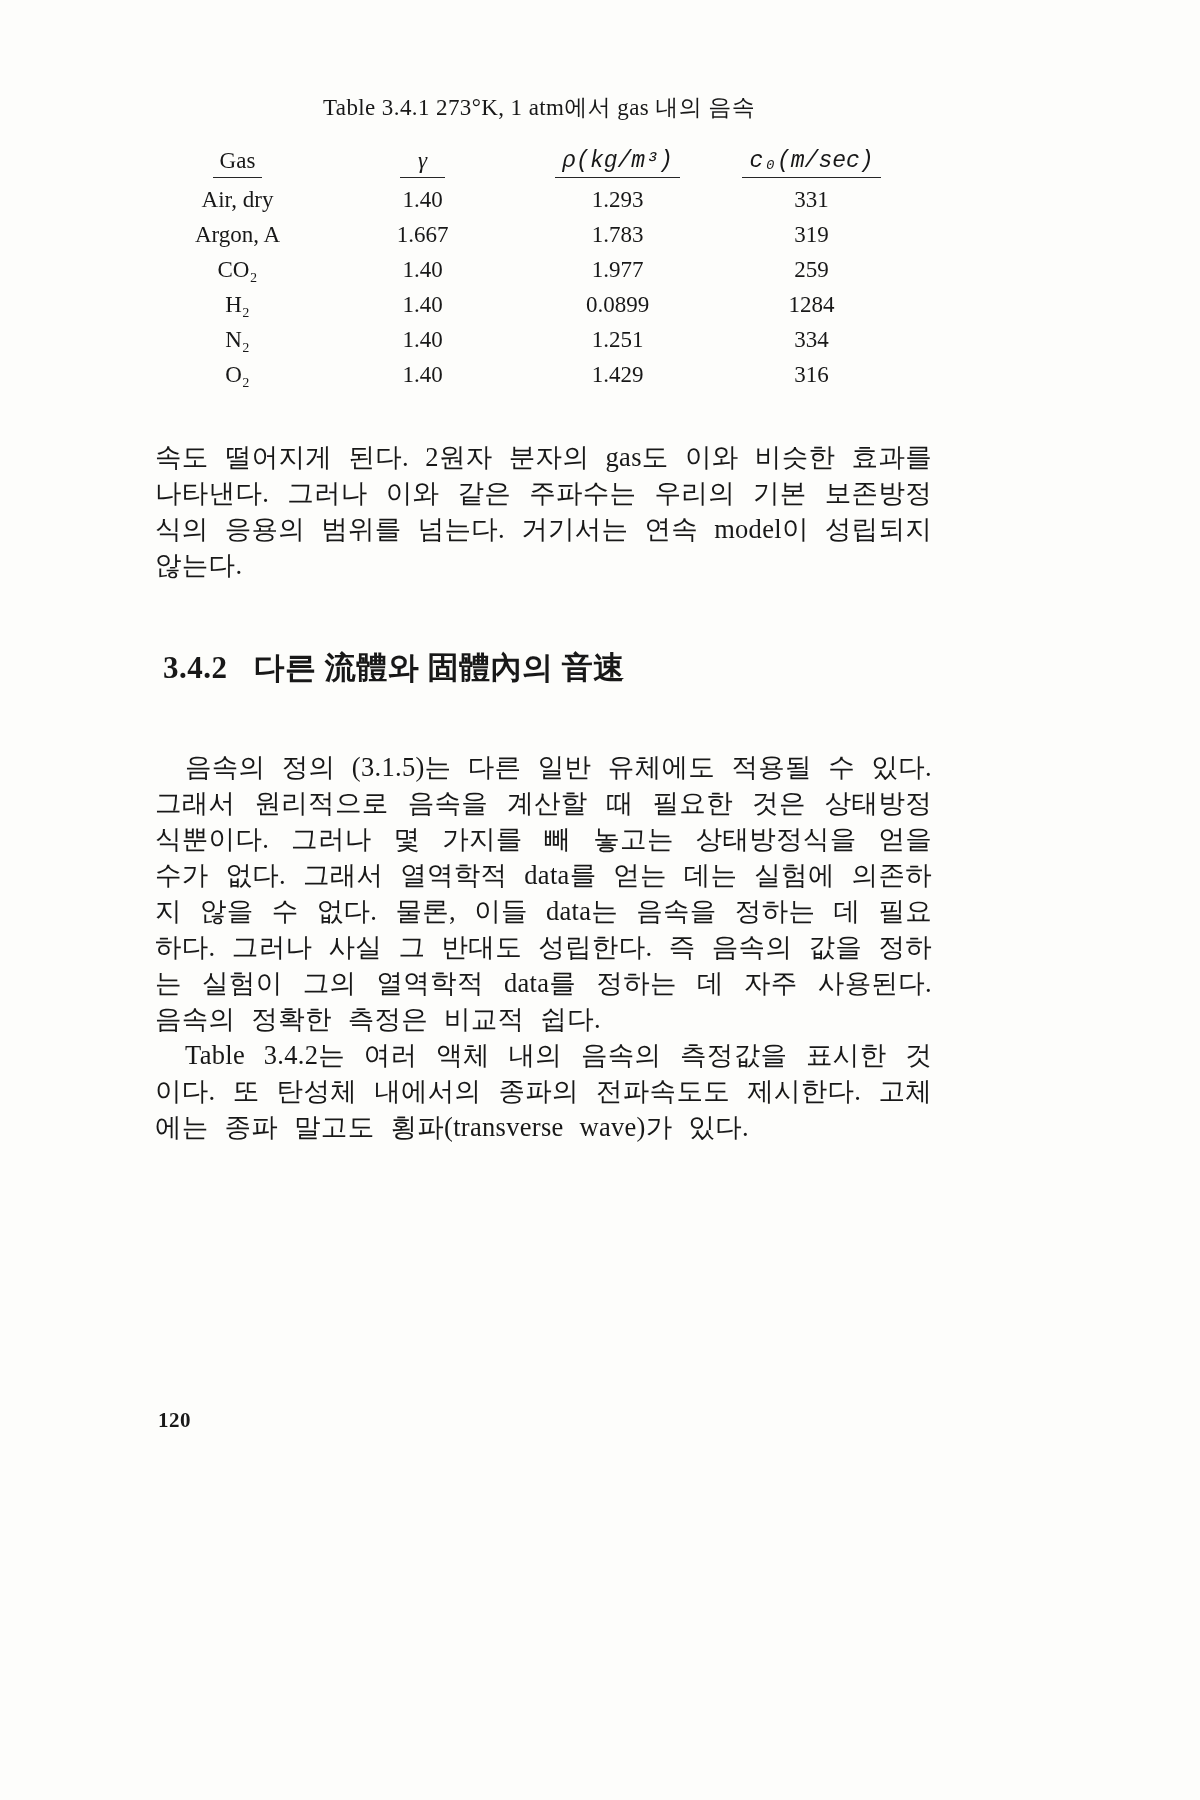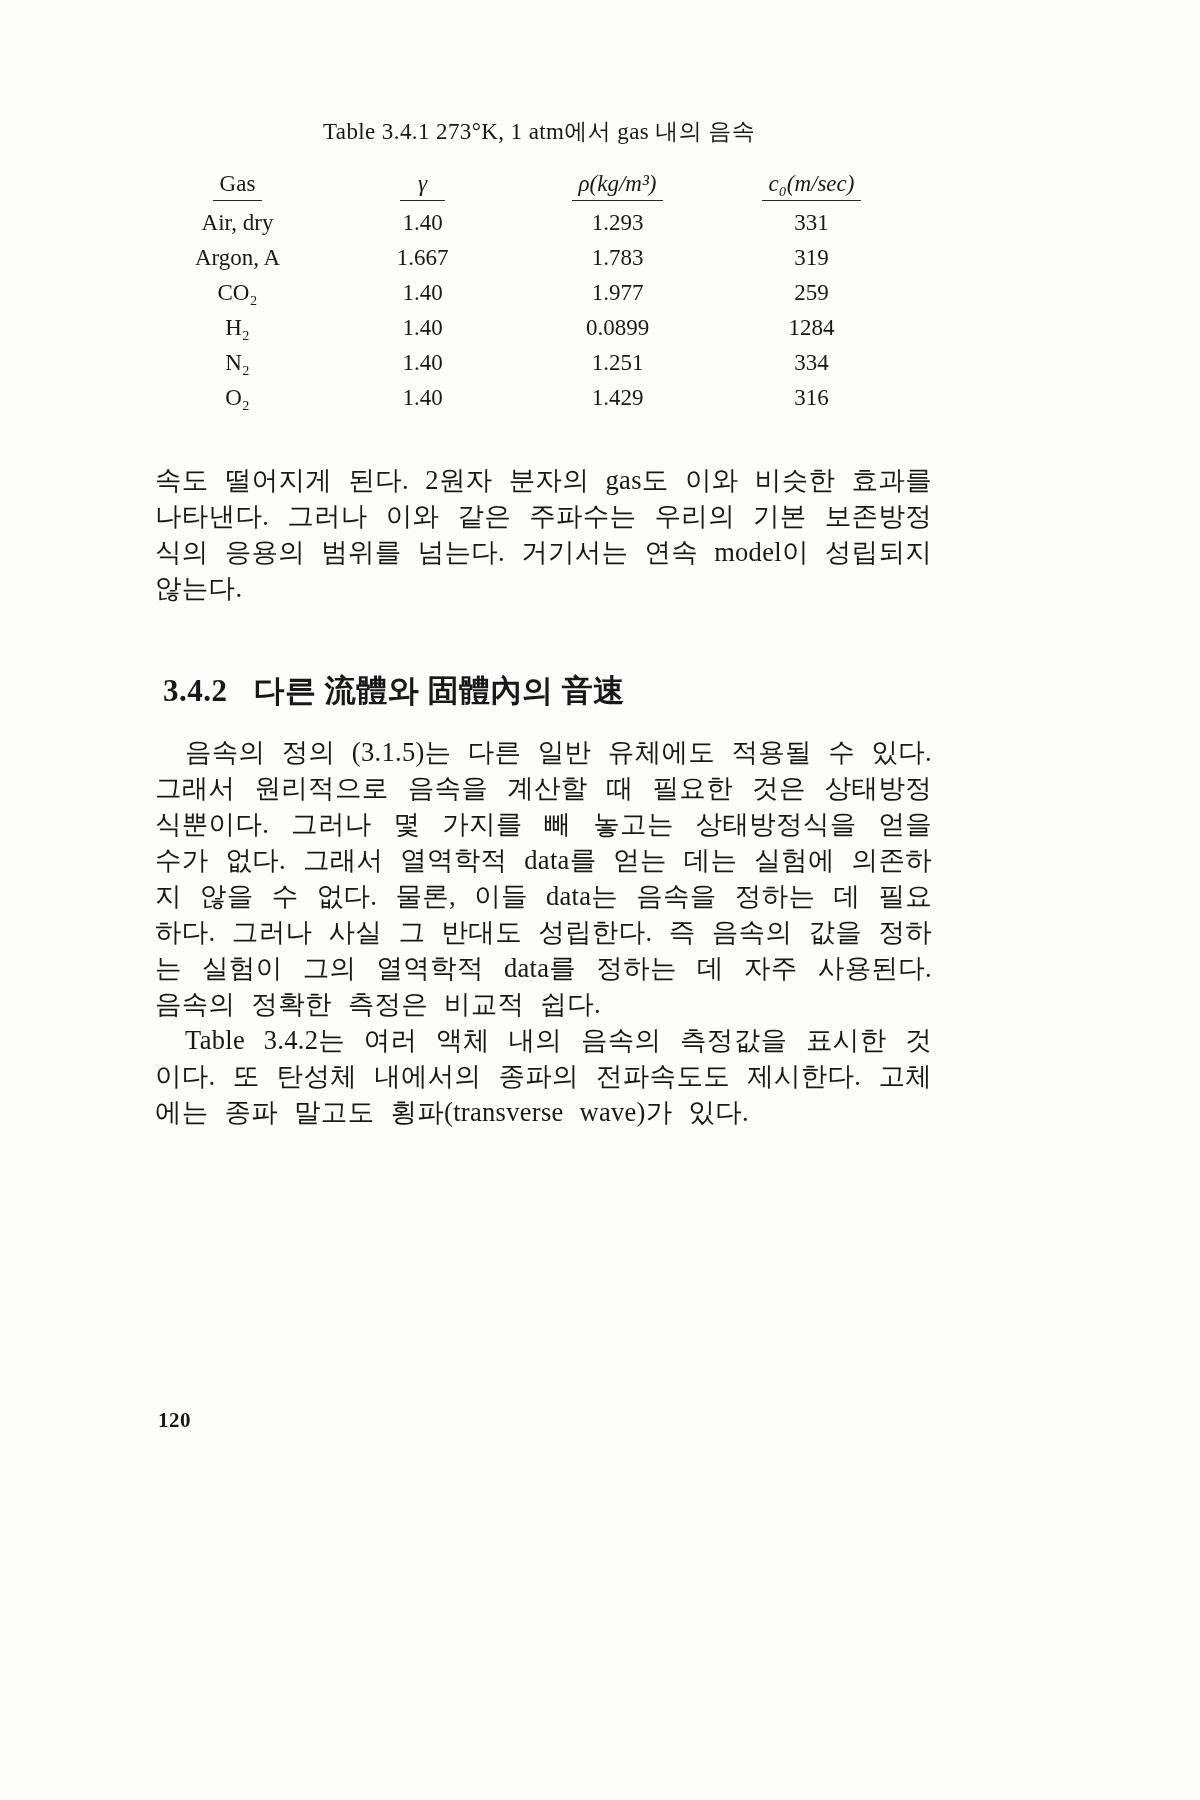--- a/index.html
+++ b/index.html
@@ -14,21 +14,21 @@
     margin: 0 auto;
     background: #fdfdfb;
     color: #181818;
     font-family: "Liberation Serif", "DejaVu Serif", serif;
     box-sizing: border-box;
     overflow: hidden;
   }
 
   
   .table-block {
-    padding-top: 116px;
+    padding-top: 92px;
     margin-left: 160px;
     width: 758px;
   }
   .table-caption {
     text-align: center;
     font-size: 23px;
     letter-spacing: 0.4px;
     margin-bottom: 20px;
     white-space: nowrap;
   }
@@ -54,20 +54,21 @@
     border-bottom: 1.6px solid #262626;
     padding: 0 7px 3px 7px;
   }
   .gas-table th.col1 .hline {
     font-style: italic;
     padding: 0 18px 3px 18px;
   }
   .gas-table th.col2 .hline,
   .gas-table th.col3 .hline {
     font-style: italic;
+    font-family: Liberation Mono, monospace;
   }
 
   
   .body-text {
     margin: 0 268px 0 155px;
     font-size: 26.5px;
     line-height: 36px;
     text-align: justify;
     word-spacing: 0.34em;
     letter-spacing: 0.3px;
@@ -85,21 +86,21 @@
     margin-top: 64px;
     margin-left: 163px;
     font-size: 31px;
     font-weight: bold;
     letter-spacing: 0.5px;
   }
   .section-heading .sec-num {
     margin-right: 26px;
   }
   .p2 {
-    margin-top: 22px;
+    margin-top: 60px;
   }
 
   
   .page-number {
     position: absolute;
     left: 158px;
     top: 1408px;
     font-size: 21px;
     font-weight: bold;
     letter-spacing: 0.5px;

